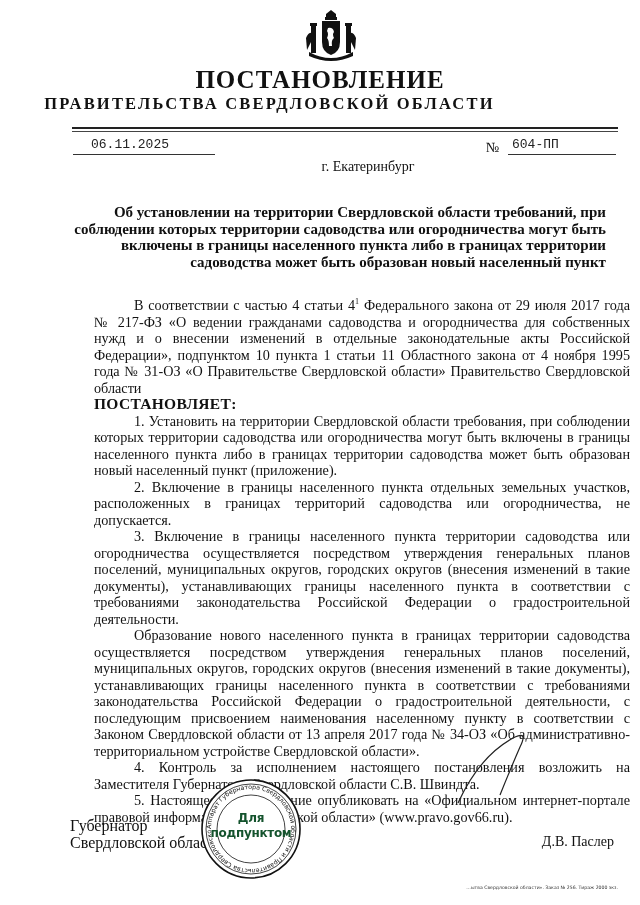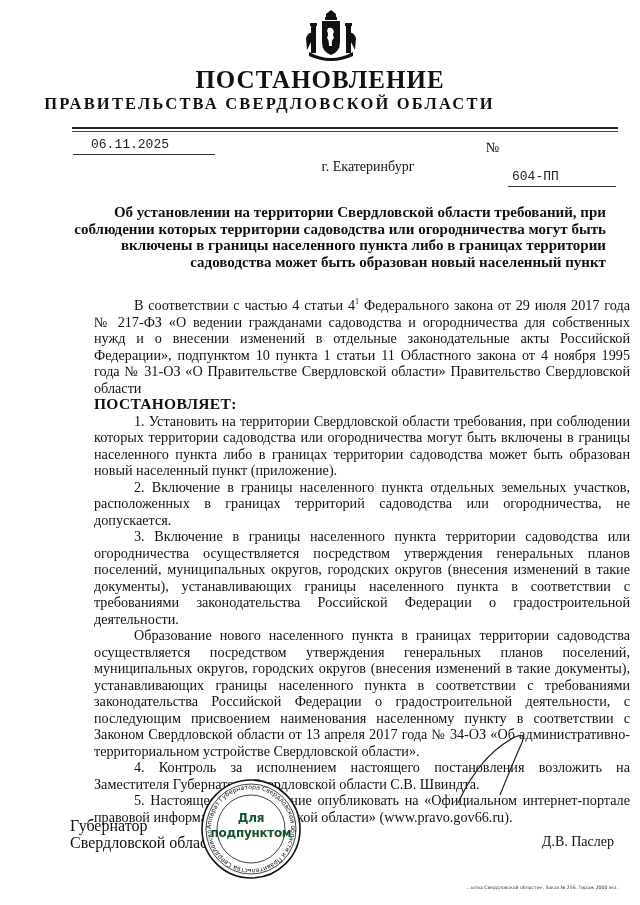--- a/index.html
+++ b/index.html
@@ -24,21 +24,21 @@
       position: absolute; left: 73px; top: 137px; width: 142px; height: 18px;
       border-bottom: 1px solid #333;
       font-family: "Liberation Mono", monospace; font-size: 13px; padding-left: 18px; color: #222;
     }
     .number-label {
       position: absolute; left: 486px; top: 140px; font-family: "Liberation Serif", serif; font-size: 14px;
     }
     .number-field {
       position: absolute; left: 508px; top: 137px; width: 108px; height: 18px;
       border-bottom: 1px solid #333;
-      font-family: "Liberation Mono", monospace; font-size: 13px; padding-left: 4px; color: #222; margin-top: 32px;
+      font-family: "Liberation Mono", monospace; font-size: 13px; padding-left: 4px; color: #222;
     }
     .city {
       position: absolute; left: 0; width: 640px; top: 159px; text-align: center;
       font-family: "Liberation Serif", serif; font-size: 14px; padding-left: 10px; margin-left: 43px;
     }
 
     .heading {
       position: absolute; left: 60px; width: 546px; top: 204px; text-align: right;
       font-family: "Liberation Serif", serif; font-weight: bold; font-size: 15px; line-height: 16.6px;
     }

